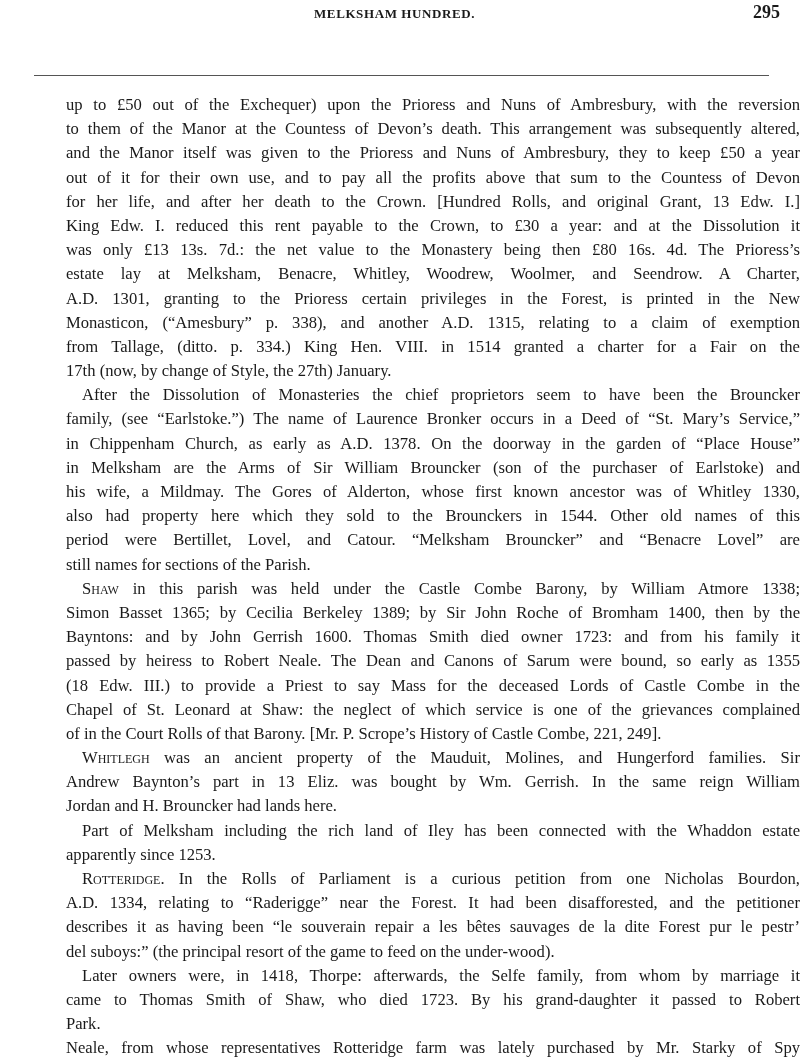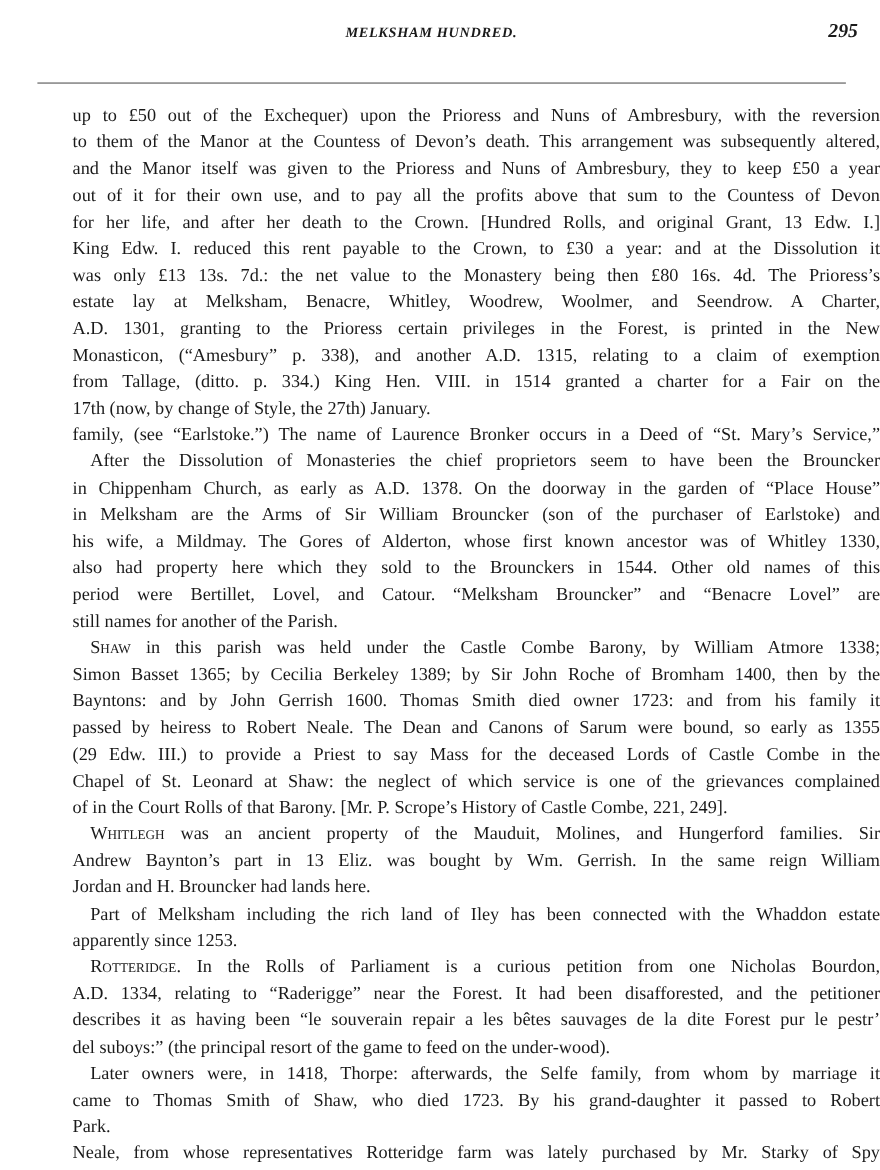--- a/index.html
+++ b/index.html
@@ -1,18 +1,18 @@
 <!DOCTYPE html>
 <html><head>
 <meta charset="utf-8">
 <style>
   html, body { margin: 0; padding: 0; background: #ffffff; }
   body { width: 800px; height: 1064px; position: relative; overflow: hidden;
          font-family: "Liberation Serif", "DejaVu Serif", serif; color: #1a1a1a; }
-  .header { position: absolute; top: 16px; left: 0; width: 800px; height: 40px; font-style: italic; }
+  .header { position: absolute; top: 0; left: 0; width: 800px; height: 40px; }
   .running-title { position: absolute; left: 314px; top: 6px; font-size: 13px; font-weight: bold;
                    letter-spacing: 0.6px; }
   .page-number { position: absolute; right: 20px; top: 2px; font-size: 18px; font-weight: bold; }
   .rule { position: absolute; left: 34px; top: 75px; width: 735px; height: 0;
           border-top: 1px solid #555; }
   .body-text { position: absolute; left: 34px; top: 93px; width: 734px; margin-left: 32px; }
   .line { display: block; font-size: 16.6px; line-height: 24.2px; height: 24.2px;
           text-align: justify; text-align-last: justify; white-space: nowrap; overflow: visible; }
   .line.last { text-align-last: left; }
   .line.indent { padding-left: 16px; }
@@ -39,36 +39,36 @@
     <span class="line">King Edw. I. reduced this rent payable to the Crown, to £30 a year: and at the Dissolution it</span>
     <span class="line">was only £13 13s. 7d.: the net value to the Monastery being then £80 16s. 4d. The Prioress’s</span>
     <span class="line">estate lay at Melksham, Benacre, Whitley, Woodrew, Woolmer, and Seendrow. A Charter,</span>
     <span class="line">A.D. 1301, granting to the Prioress certain privileges in the Forest, is printed in the New</span>
     <span class="line">Monasticon, (“Amesbury” p. 338), and another A.D. 1315, relating to a claim of exemption</span>
     <span class="line">from Tallage, (ditto. p. 334.) King Hen. VIII. in 1514 granted a charter for a Fair on the</span>
     <span class="line last">17th (now, by change of Style, the 27th) January.</span>
   </div>
 
   <div class="para">
+    <span class="line indent">After the Dissolution of Monasteries the chief proprietors seem to have been the Brouncker</span>
     <span class="line">family, (see “Earlstoke.”) The name of Laurence Bronker occurs in a Deed of “St. Mary’s Service,”</span>
-    <span class="line indent">After the Dissolution of Monasteries the chief proprietors seem to have been the Brouncker</span>
     <span class="line">in Chippenham Church, as early as A.D. 1378. On the doorway in the garden of “Place House”</span>
     <span class="line">in Melksham are the Arms of Sir William Brouncker (son of the purchaser of Earlstoke) and</span>
     <span class="line">his wife, a Mildmay. The Gores of Alderton, whose first known ancestor was of Whitley 1330,</span>
     <span class="line">also had property here which they sold to the Brounckers in 1544. Other old names of this</span>
     <span class="line">period were Bertillet, Lovel, and Catour. “Melksham Brouncker” and “Benacre Lovel” are</span>
-    <span class="line last">still names for another of the Parish.</span>
+    <span class="line last">still names for sections of the Parish.</span>
   </div>
 
   <div class="para">
     <span class="line indent"><span class="sc">Shaw</span><span> in this parish was held under the Castle Combe Barony, by William Atmore 1338;</span></span>
     <span class="line">Simon Basset 1365; by Cecilia Berkeley 1389; by Sir John Roche of Bromham 1400, then by the</span>
     <span class="line">Bayntons: and by John Gerrish 1600. Thomas Smith died owner 1723: and from his family it</span>
     <span class="line">passed by heiress to Robert Neale. The Dean and Canons of Sarum were bound, so early as 1355</span>
-    <span class="line">(29 Edw. III.) to provide a Priest to say Mass for the deceased Lords of Castle Combe in the</span>
+    <span class="line">(18 Edw. III.) to provide a Priest to say Mass for the deceased Lords of Castle Combe in the</span>
     <span class="line">Chapel of St. Leonard at Shaw: the neglect of which service is one of the grievances complained</span>
     <span class="line last">of in the Court Rolls of that Barony. [Mr. P. Scrope’s History of Castle Combe, 221, 249].</span>
   </div>
 
   <div class="para">
     <span class="line indent"><span class="sc">Whitlegh</span><span> was an ancient property of the Mauduit, Molines, and Hungerford families. Sir</span></span>
     <span class="line">Andrew Baynton’s part in 13 Eliz. was bought by Wm. Gerrish. In the same reign William</span>
     <span class="line last">Jordan and H. Brouncker had lands here.</span>
   </div>
 

